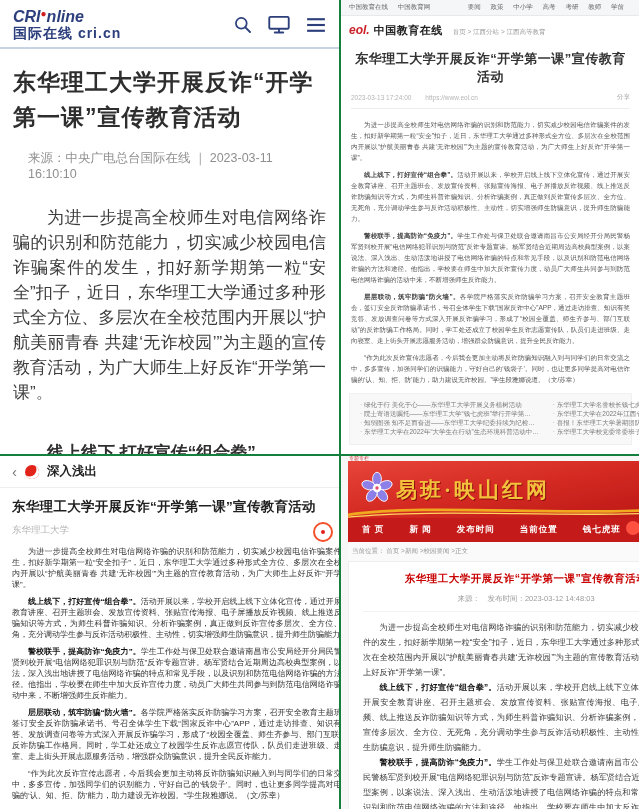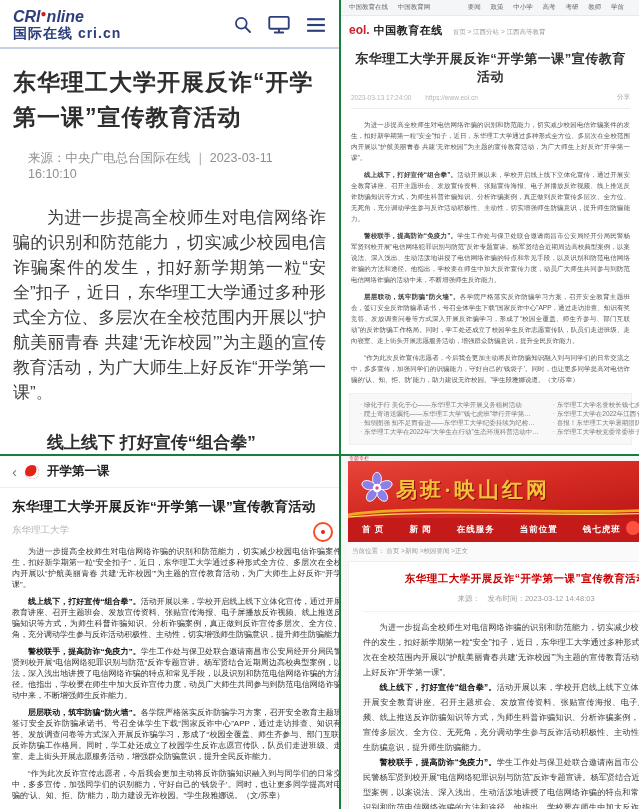--- a/index.html
+++ b/index.html
@@ -16,29 +16,29 @@
   .c-logo-en .dot { color:#cf1d1d; font-style:normal; font-size:10px; vertical-align:top; }
   .c-logo-cn { display:block; font-size:14px; font-weight:bold; color:#2c3f7c; letter-spacing:1px; }
   .c-icons { display:flex; align-items:center; gap:16px; }
   .c-icons svg { display:block; }
   .c-title { margin:16px 13px 0; font-size:23px; line-height:35px; font-weight:bold;
              color:#2e2e2e; letter-spacing:1px; }
   .c-meta { margin:15px 28px 0; font-size:12.5px; color:#8f8f8f; }
   .c-body { margin:24px 13px 0; font-size:17px; line-height:25px; color:#3d3d3d;
             text-align:justify; }
   .c-body p { text-indent:2em; }
-  .c-sub { margin-top:25px; font-weight:bold; color:#2e2e2e; }
+  .c-sub { margin-top:35px; font-weight:bold; color:#2e2e2e; }
 
   
   .e-topbar { background:#f5f6f8; border-bottom:1px solid #e9e9e9; display:flex;
               justify-content:space-between; padding:3px 8px; font-size:6.5px; color:#666;
               white-space:nowrap; }
   .e-topbar span { margin-right:8px; }
   .e-logorow { display:flex; align-items:baseline; padding:7px 8px 4px; }
-  .e-logo { color:#cc2229; font-weight:bold; font-size:12px; }
+  .e-logo { color:#cc2229; font-weight:bold; font-style:italic; font-size:12px; }
   .e-brand { font-size:11px; font-weight:bold; color:#222; margin-left:4px; letter-spacing:0.5px; }
   .e-bc { font-size:6.5px; color:#9a9a9a; margin-left:10px; }
   .e-title { text-align:center; font-size:13px; font-weight:bold; color:#333;
              margin:8px 10px 7px; letter-spacing:0.5px; }
   .e-meta { display:flex; align-items:center; gap:14px; margin:0 10px; padding-bottom:6px;
             font-size:6.5px; color:#b5b5b5; border-bottom:1px solid #ededed; }
   .e-share { margin-left:auto; color:#999; }
   .e-body { margin:10px 10px 0; font-size:6.5px; line-height:11px; color:#555;
             text-align:justify; }
   .e-body p { text-indent:2em; margin-bottom:6px; }
@@ -187,21 +187,21 @@
         <a>喜报！东华理工大学暑期团队获评“推普助力乡村振兴”全国…</a>
         <a>东华理工大学校党委常委班子召开2022年度民主生活会</a>
       </div>
     </div>
   </div>
 
   <div class="panel">
     <div class="p-header">
       <span class="p-back">‹</span>
       <span class="p-logo"></span>
-      <span class="p-channel">开学第一课</span>
+      <span class="p-channel">深入浅出</span>
     </div>
     <h2 class="p-title">东华理工大学开展反诈“开学第一课”宣传教育活动</h2>
     <div class="p-srcrow">
       <span>东华理工大学</span>
       <span class="p-listen"></span>
     </div>
     <div class="p-body">
       <p><b></b><span>为进一步提高全校师生对电信网络诈骗的识别和防范能力，切实减少校园电信诈骗案件的发生，扣好新学期第一粒“安全扣子”，近日，东华理工大学通过多种形式全方位、多层次在全校范围内开展以“护航美丽青春 共建‘无诈校园’”为主题的宣传教育活动，为广大师生上好反诈“开学第一课”。</span></p>
       <p><b>线上线下，打好宣传“组合拳”。</b><span>活动开展以来，学校开启线上线下立体化宣传，通过开展安全教育讲座、召开主题班会、发放宣传资料、张贴宣传海报、电子屏播放反诈视频、线上推送反诈防骗知识等方式，为师生科普诈骗知识、分析诈骗案例，真正做到反诈宣传多层次、全方位、无死角，充分调动学生参与反诈活动积极性、主动性，切实增强师生防骗意识，提升师生防骗能力。</span></p>
       <p><b>警校联手，提高防诈“免疫力”。</b><span>学生工作处与保卫处联合邀请南昌市公安局经开分局民警杨军贤到校开展“电信网络犯罪识别与防范”反诈专题宣讲。杨军贤结合近期周边高校典型案例，以案说法，深入浅出地讲授了电信网络诈骗的特点和常见手段，以及识别和防范电信网络诈骗的方法和途径。他指出，学校要在师生中加大反诈宣传力度，动员广大师生共同参与到防范电信网络诈骗的活动中来，不断增强师生反诈能力。</span></p>
@@ -229,21 +229,21 @@
         </span>
         <span class="y-site">易班·映山红网</span>
         <svg class="y-swoosh" viewBox="0 0 360 20" preserveAspectRatio="none">
           <path d="M0,16 C90,0 240,22 360,5" stroke="#f0a91e" stroke-width="3.5" fill="none"></path>
           <path d="M0,19 C100,6 250,24 360,9" stroke="#ffd95e" stroke-width="1.6" fill="none"></path>
         </svg>
       </div>
       <div class="y-nav">
         <span>首 页</span>
         <span>新 闻</span>
-        <span>在线服务</span>
+        <span>发布时间</span>
         <span>当前位置</span>
         <span>钱七虎班</span>
 
         <span class="y-nav-dot"></span>
       </div>
       <div class="y-bc">当前位置： 首页 &gt;新闻 &gt;校园要闻 &gt;正文</div>
       <div class="y-card">
         <h3 class="y-title">东华理工大学开展反诈“开学第一课”宣传教育活动</h3>
         <div class="y-meta">来源：　发布时间：2023-03-12 14:48:03</div>
         <div class="y-body">

